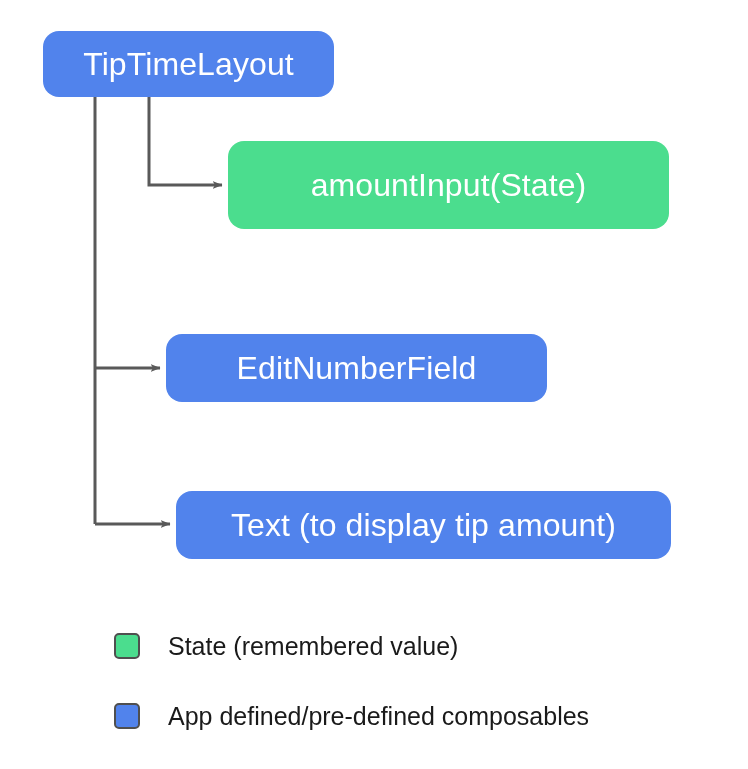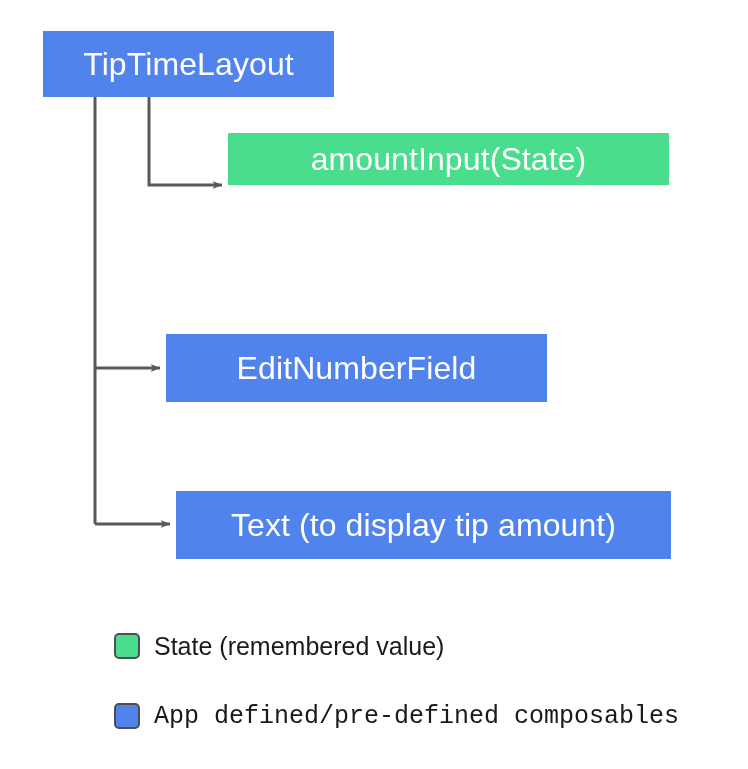--- a/index.html
+++ b/index.html
@@ -26,62 +26,62 @@
     top: 0;
     width: 748px;
     height: 769px;
     z-index: 1;
   }
   
   .node {
     position: absolute;
     z-index: 2;
     box-sizing: border-box;
-    border-radius: 0;
+    border-radius: 16px;
     display: flex;
     align-items: center;
     justify-content: center;
     color: #ffffff;
     font-weight: 400;
     letter-spacing: 0.1px;
     line-height: 1;
     text-align: center;
     user-select: none;
   }
   .node-root      { left: 43px;  top: 31px;  width: 291px; height: 66px; font-size: 32px; }
-  .node-state     { left: 228px; top: 133px; width: 441px; height: 52px; font-size: 32px; }
+  .node-state     { left: 228px; top: 141px; width: 441px; height: 88px; font-size: 32px; }
   .node-edit      { left: 166px; top: 334px; width: 381px; height: 68px; font-size: 32px; }
   .node-textdisp  { left: 176px; top: 491px; width: 495px; height: 68px; font-size: 32px; text-align: center; }
 
   .fill-blue  { background: #5183ec; }
   .fill-green { background: #4bdd8e; }
 
   
   #legend {
     position: absolute;
     left: 114px;
     top: 624px;
     z-index: 2;
   }
   .legend-row {
     display: flex;
     align-items: center;
     height: 44px;
   }
-  .legend-row + .legend-row { margin-top: 26px; font-family: Liberation Mono, monospace; }
+  .legend-row + .legend-row { margin-top: 26px; }
   .swatch {
     width: 26px;
     height: 26px;
     border-radius: 5px;
     border: 2px solid #4f4f4f;
     box-sizing: border-box;
     flex: 0 0 auto;
   }
   .legend-label {
-    margin-left: 14px;
+    margin-left: 28px;
     font-size: 25px;
     color: #1a1a1a;
     line-height: 1;
     white-space: nowrap;
   }
 </style>
 </head>
 <body>
 
 <div id="canvas">

